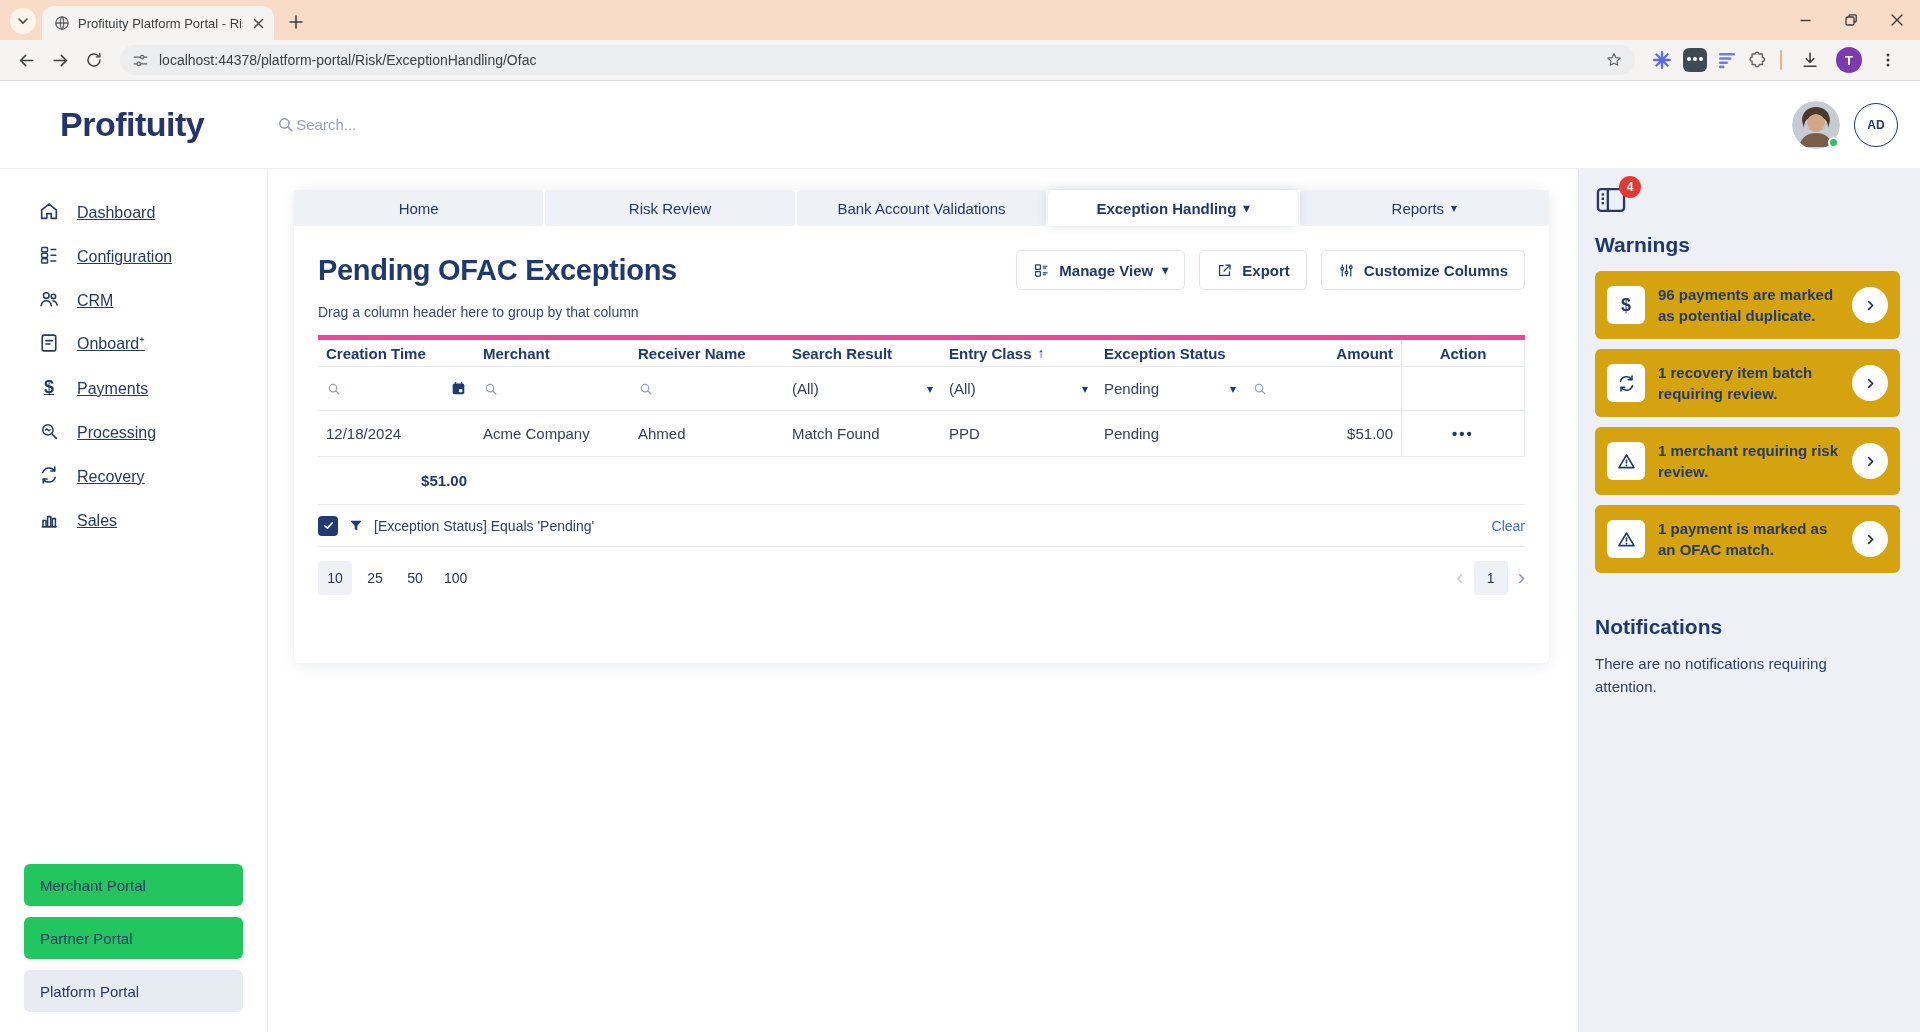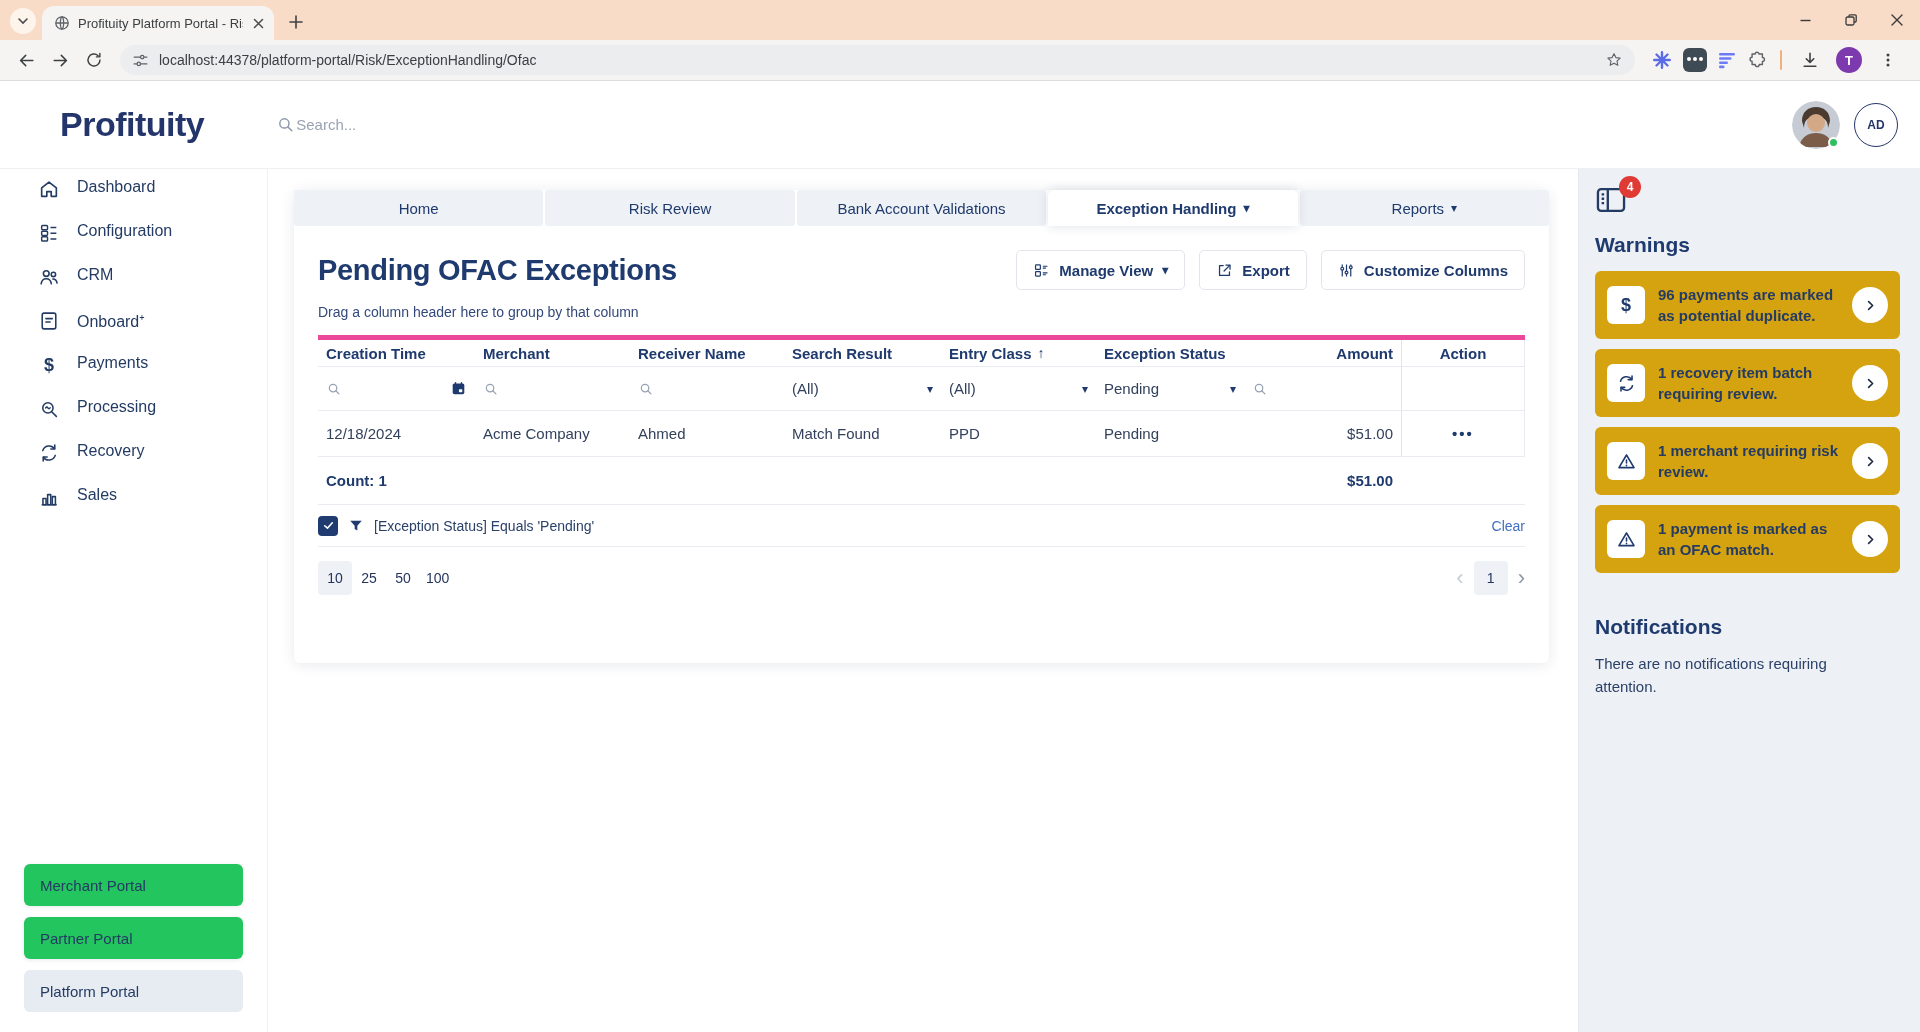--- a/index.html
+++ b/index.html
@@ -45,22 +45,22 @@
   .avatar-photo { width:48px; height:48px; border-radius:50%; position:relative; overflow:visible; }
   .avatar-photo svg { border-radius:50%; }
   .status-dot { position:absolute; right:1px; bottom:1px; width:11px; height:11px; border-radius:50%;
     background:#2FBF5F; border:2px solid #fff; }
   .avatar-initials { width:44px; height:44px; border-radius:50%; border:1.5px solid #24356B;
     display:flex; align-items:center; justify-content:center; font-size:12px; font-weight:700; color:#24356B; background:#fff; }
 
   
   .app-body { display:flex; height:863px; }
   .sidebar { width:268px; border-right:1px solid #EEF0F3; display:flex; flex-direction:column; padding-top:9px; background:#fff; }
-  .nav-item { height:44px; margin:0 24px; border-radius:6px; display:flex; align-items:flex-start;
-    padding:0 14px; gap:17px; color:#243B63; font-size:16px; cursor:pointer; }
+  .nav-item { height:44px; margin:0 24px; border-radius:6px; display:flex; align-items:flex-end;
+    padding:0 14px; gap:17px; color:#243B63; font-size:16px; cursor:pointer;text-decoration:underline; }
   .nav-item.active { background:#1F3B70; color:#fff; }
   .nicon { width:22px; height:22px; display:flex; align-items:center; justify-content:center; }
   .dollar-glyph { font-weight:700; font-size:18px; line-height:1; }
   .sidebar-spacer { flex:1; }
   .portal-btn { height:42px; margin:0 24px 11px; border-radius:6px; background:#22c55e;
     box-shadow:0 1px 4px rgba(25,39,80,0.10); display:flex; align-items:center; padding:0 16px;
     font-size:15px; color:#243B63; cursor:pointer; }
   .portal-btn.active { background:#E7EBF2; box-shadow:none; }
   .portal-btn:last-child { margin-bottom:20px; }
 
@@ -105,21 +105,21 @@
   .spread { justify-content:space-between; }
   .dots-btn { font-size:15px; font-weight:700; color:#1F3A6E; letter-spacing:2px; cursor:pointer; }
   .sort-arrow { font-size:14px; color:#1F3A6E; font-weight:400; }
 
   
   .chip-row { margin:0 24px; height:42px; border-bottom:1px solid #E8EBEF; display:flex; align-items:center; gap:10px; }
   .checkbox { width:20px; height:20px; border-radius:4px; background:#1F3B70; display:flex;
     align-items:center; justify-content:center; cursor:pointer; }
   .chip-text { font-size:14px; color:#2B4168; }
   .clear-link { margin-left:auto; font-size:14px; color:#3F6FBF; cursor:pointer; }
-  .pager-row { margin:0 24px; padding-top:14px; display:flex; align-items:center; }
+  .pager-row { margin:0 24px; padding-top:14px; display:flex; align-items:center; gap:6px; }
   .size-btn { min-width:34px; height:34px; padding:0 6px; border-radius:4px; display:flex; align-items:center;
     justify-content:center; font-size:14px; color:#25355E; cursor:pointer; }
   .size-btn.active { background:#EEF1F5; }
   .pager-right { margin-left:auto; display:flex; align-items:center; gap:10px; }
   .page-box { width:34px; height:34px; border-radius:4px; background:#EEF1F5; display:flex;
     align-items:center; justify-content:center; font-size:14px; color:#25355E; cursor:pointer; }
   .chev { font-size:22px; line-height:1; cursor:pointer; }
   .chev.disabled { color:#C7CDD8; }
   .chev.on { color:#8F99A9; }
 
@@ -528,21 +528,20 @@
           <div class="cell">Match Found</div>
           <div class="cell">PPD</div>
           <div class="cell">Pending</div>
           <div class="cell right">$51.00</div>
           <div class="cell center col-action-b">
             <span class="dots-btn">•••</span>
           </div>
         </div>
 
         <div class="trow tsummary">
-          <div class="cell" style="grid-column:1/7">Count: 1</div>
           <div class="cell right">$51.00</div>
           <div class="cell"></div>
         </div>
       </div>
 
       <div class="chip-row">
         <div class="checkbox">
           <svg width="13" height="13" viewBox="0 0 24 24">
               <path d="M5 12.5 10 17 19 7" stroke="#fff" stroke-width="3" fill="none" stroke-linecap="round" stroke-linejoin="round"></path>
             </svg>

